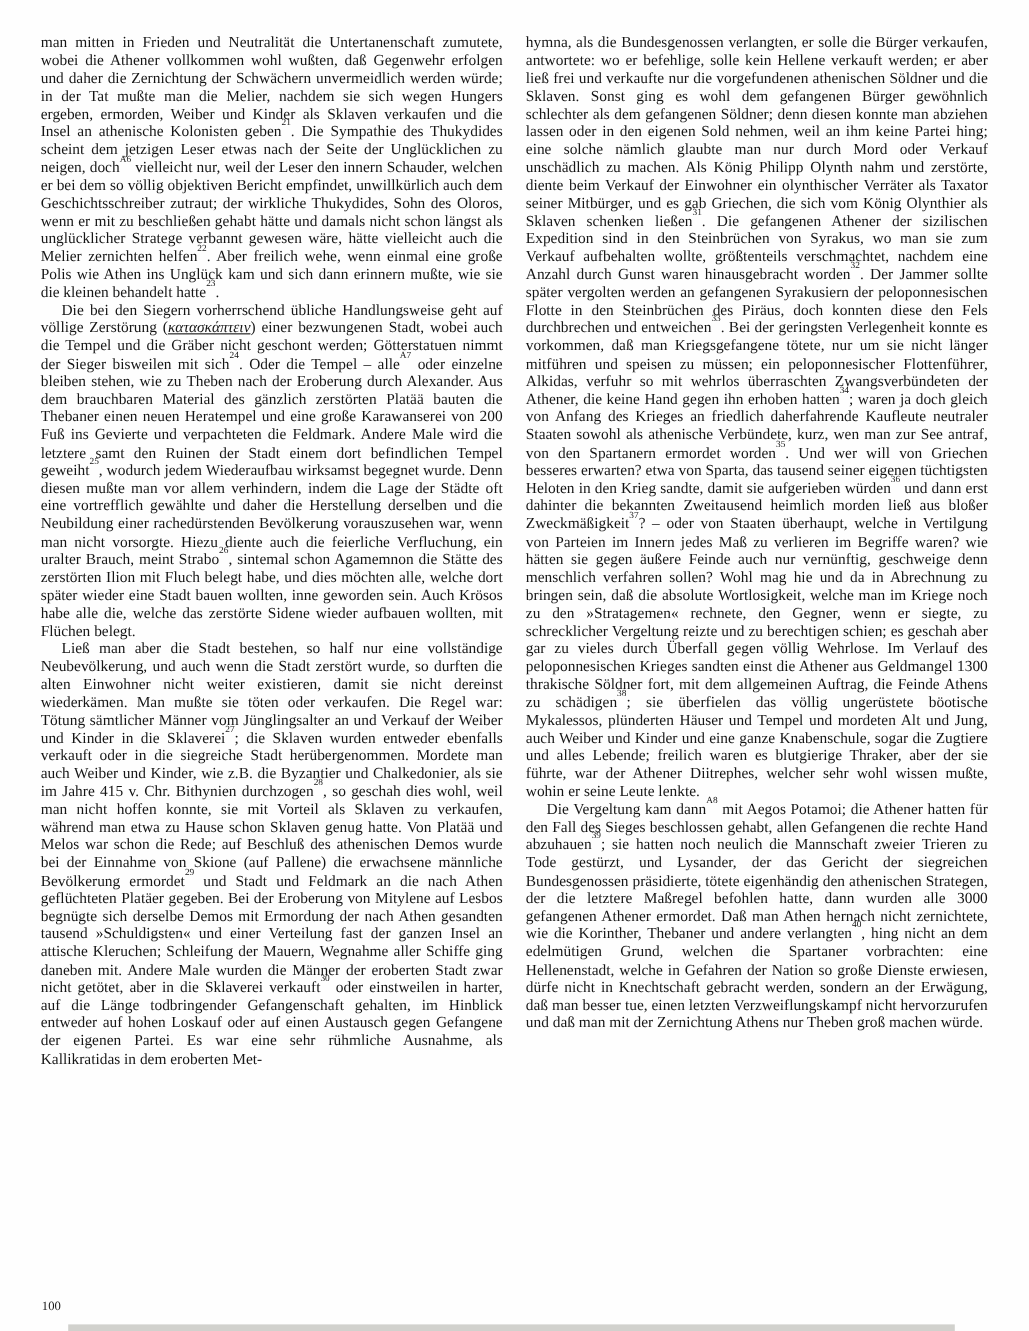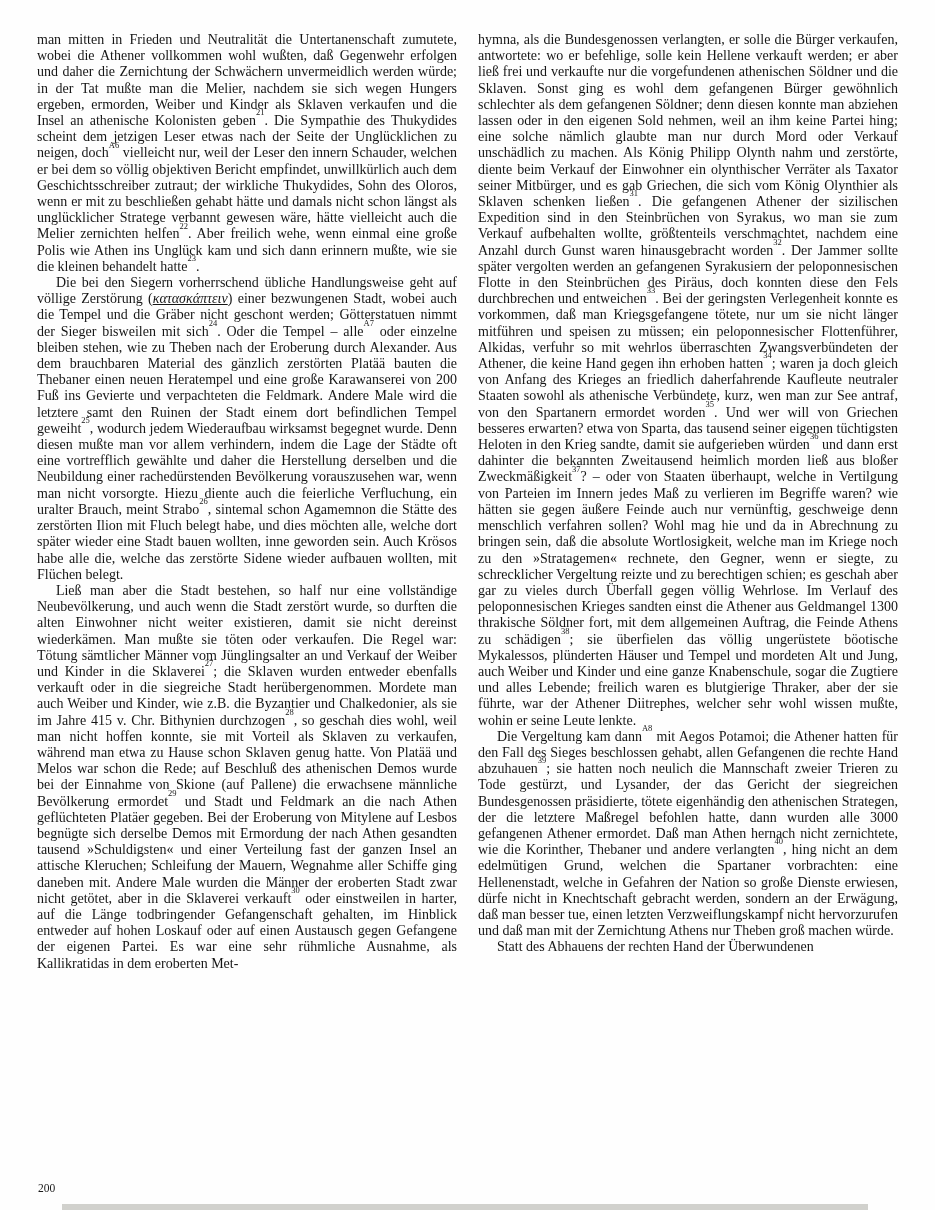--- a/index.html
+++ b/index.html
@@ -69,18 +69,17 @@
 <div class="page">
   <div class="columns">
     <div class="col">
         <p class="para">man mitten in Frieden und Neutralität die Untertanenschaft zumutete, wobei die Athener vollkommen wohl wußten, daß Gegenwehr erfolgen und daher die Zernichtung der Schwächern unvermeidlich werden würde; in der Tat mußte man die Melier, nachdem sie sich wegen Hungers ergeben, ermorden, Weiber und Kinder als Sklaven verkaufen und die Insel an athenische Kolonisten geben<sup>21</sup>. Die Sympathie des Thukydides scheint dem jetzigen Leser etwas nach der Seite der Unglücklichen zu neigen, doch<sup>A6</sup> vielleicht nur, weil der Leser den innern Schauder, welchen er bei dem so völlig objektiven Bericht empfindet, unwillkürlich auch dem Geschichtsschreiber zutraut; der wirkliche Thukydides, Sohn des Oloros, wenn er mit zu beschließen gehabt hätte und damals nicht schon längst als unglücklicher Stratege verbannt gewesen wäre, hätte vielleicht auch die Melier zernichten helfen<sup>22</sup>. Aber freilich wehe, wenn einmal eine große Polis wie Athen ins Unglück kam und sich dann erinnern mußte, wie sie die kleinen behandelt hatte<sup>23</sup>.</p>
         <p class="para indent">Die bei den Siegern vorherrschend übliche Handlungsweise geht auf völlige Zerstörung (<i>κατασκάπτειν</i>) einer bezwungenen Stadt, wobei auch die Tempel und die Gräber nicht geschont werden; Götterstatuen nimmt der Sieger bisweilen mit sich<sup>24</sup>. Oder die Tempel – alle<sup>A7</sup> oder einzelne bleiben stehen, wie zu Theben nach der Eroberung durch Alexander. Aus dem brauchbaren Material des gänzlich zerstörten Platää bauten die Thebaner einen neuen Heratempel und eine große Karawanserei von 200 Fuß ins Gevierte und verpachteten die Feldmark. Andere Male wird die letztere samt den Ruinen der Stadt einem dort befindlichen Tempel geweiht<sup>25</sup>, wodurch jedem Wiederaufbau wirksamst begegnet wurde. Denn diesen mußte man vor allem verhindern, indem die Lage der Städte oft eine vortrefflich gewählte und daher die Herstellung derselben und die Neubildung einer rachedürstenden Bevölkerung vorauszusehen war, wenn man nicht vorsorgte. Hiezu diente auch die feierliche Verfluchung, ein uralter Brauch, meint Strabo<sup>26</sup>, sintemal schon Agamemnon die Stätte des zerstörten Ilion mit Fluch belegt habe, und dies möchten alle, welche dort später wieder eine Stadt bauen wollten, inne geworden sein. Auch Krösos habe alle die, welche das zerstörte Sidene wieder aufbauen wollten, mit Flüchen belegt.</p>
         <p class="para indent">Ließ man aber die Stadt bestehen, so half nur eine vollständige Neubevölkerung, und auch wenn die Stadt zerstört wurde, so durften die alten Einwohner nicht weiter existieren, damit sie nicht dereinst wiederkämen. Man mußte sie töten oder verkaufen. Die Regel war: Tötung sämtlicher Männer vom Jünglingsalter an und Verkauf der Weiber und Kinder in die Sklaverei<sup>27</sup>; die Sklaven wurden entweder ebenfalls verkauft oder in die siegreiche Stadt herübergenommen. Mordete man auch Weiber und Kinder, wie z.B. die Byzantier und Chalkedonier, als sie im Jahre 415 v. Chr. Bithynien durchzogen<sup>28</sup>, so geschah dies wohl, weil man nicht hoffen konnte, sie mit Vorteil als Sklaven zu verkaufen, während man etwa zu Hause schon Sklaven genug hatte. Von Platää und Melos war schon die Rede; auf Beschluß des athenischen Demos wurde bei der Einnahme von Skione (auf Pallene) die erwachsene männliche Bevölkerung ermordet<sup>29</sup> und Stadt und Feldmark an die nach Athen geflüchteten Platäer gegeben. Bei der Eroberung von Mitylene auf Lesbos begnügte sich derselbe Demos mit Ermordung der nach Athen gesandten tausend »Schuldigsten« und einer Verteilung fast der ganzen Insel an attische Kleruchen; Schleifung der Mauern, Wegnahme aller Schiffe ging daneben mit. Andere Male wurden die Männer der eroberten Stadt zwar nicht getötet, aber in die Sklaverei verkauft<sup>30</sup> oder einstweilen in harter, auf die Länge todbringender Gefangenschaft gehalten, im Hinblick entweder auf hohen Loskauf oder auf einen Austausch gegen Gefangene der eigenen Partei. Es war eine sehr rühmliche Ausnahme, als Kallikratidas in dem eroberten Met-</p>
       </div>
     <div class="col">
         <p class="para">hymna, als die Bundesgenossen verlangten, er solle die Bürger verkaufen, antwortete: wo er befehlige, solle kein Hellene verkauft werden; er aber ließ frei und verkaufte nur die vorgefundenen athenischen Söldner und die Sklaven. Sonst ging es wohl dem gefangenen Bürger gewöhnlich schlechter als dem gefangenen Söldner; denn diesen konnte man abziehen lassen oder in den eigenen Sold nehmen, weil an ihm keine Partei hing; eine solche nämlich glaubte man nur durch Mord oder Verkauf unschädlich zu machen. Als König Philipp Olynth nahm und zerstörte, diente beim Verkauf der Einwohner ein olynthischer Verräter als Taxator seiner Mitbürger, und es gab Griechen, die sich vom König Olynthier als Sklaven schenken ließen<sup>31</sup>. Die gefangenen Athener der sizilischen Expedition sind in den Steinbrüchen von Syrakus, wo man sie zum Verkauf aufbehalten wollte, größtenteils verschmachtet, nachdem eine Anzahl durch Gunst waren hinausgebracht worden<sup>32</sup>. Der Jammer sollte später vergolten werden an gefangenen Syrakusiern der peloponnesischen Flotte in den Steinbrüchen des Piräus, doch konnten diese den Fels durchbrechen und entweichen<sup>33</sup>. Bei der geringsten Verlegenheit konnte es vorkommen, daß man Kriegsgefangene tötete, nur um sie nicht länger mitführen und speisen zu müssen; ein peloponnesischer Flottenführer, Alkidas, verfuhr so mit wehrlos überraschten Zwangsverbündeten der Athener, die keine Hand gegen ihn erhoben hatten<sup>34</sup>; waren ja doch gleich von Anfang des Krieges an friedlich daherfahrende Kaufleute neutraler Staaten sowohl als athenische Verbündete, kurz, wen man zur See antraf, von den Spartanern ermordet worden<sup>35</sup>. Und wer will von Griechen besseres erwarten? etwa von Sparta, das tausend seiner eigenen tüchtigsten Heloten in den Krieg sandte, damit sie aufgerieben würden<sup>36</sup> und dann erst dahinter die bekannten Zweitausend heimlich morden ließ aus bloßer Zweckmäßigkeit<sup>37</sup>? – oder von Staaten überhaupt, welche in Vertilgung von Parteien im Innern jedes Maß zu verlieren im Begriffe waren? wie hätten sie gegen äußere Feinde auch nur vernünftig, geschweige denn menschlich verfahren sollen? Wohl mag hie und da in Abrechnung zu bringen sein, daß die absolute Wortlosigkeit, welche man im Kriege noch zu den »Stratagemen« rechnete, den Gegner, wenn er siegte, zu schrecklicher Vergeltung reizte und zu berechtigen schien; es geschah aber gar zu vieles durch Überfall gegen völlig Wehrlose. Im Verlauf des peloponnesischen Krieges sandten einst die Athener aus Geldmangel 1300 thrakische Söldner fort, mit dem allgemeinen Auftrag, die Feinde Athens zu schädigen<sup>38</sup>; sie überfielen das völlig ungerüstete böotische Mykalessos, plünderten Häuser und Tempel und mordeten Alt und Jung, auch Weiber und Kinder und eine ganze Knabenschule, sogar die Zugtiere und alles Lebende; freilich waren es blutgierige Thraker, aber der sie führte, war der Athener Diitrephes, welcher sehr wohl wissen mußte, wohin er seine Leute lenkte.</p>
         <p class="para indent">Die Vergeltung kam dann<sup>A8</sup> mit Aegos Potamoi; die Athener hatten für den Fall des Sieges beschlossen gehabt, allen Gefangenen die rechte Hand abzuhauen<sup>39</sup>; sie hatten noch neulich die Mannschaft zweier Trieren zu Tode gestürzt, und Lysander, der das Gericht der siegreichen Bundesgenossen präsidierte, tötete eigenhändig den athenischen Strategen, der die letztere Maßregel befohlen hatte, dann wurden alle 3000 gefangenen Athener ermordet. Daß man Athen hernach nicht zernichtete, wie die Korinther, Thebaner und andere verlangten<sup>40</sup>, hing nicht an dem edelmütigen Grund, welchen die Spartaner vorbrachten: eine Hellenenstadt, welche in Gefahren der Nation so große Dienste erwiesen, dürfe nicht in Knechtschaft gebracht werden, sondern an der Erwägung, daß man besser tue, einen letzten Verzweiflungskampf nicht hervorzurufen und daß man mit der Zernichtung Athens nur Theben groß machen würde.</p>
-        <p class="para indent">Statt des Abhauens der rechten Hand der Überwundenen</p>
       </div>
   </div>
-  <div class="page-number">200</div>
+  <div class="page-number">100</div>
   <div class="bottom-edge"></div>
 </div>
 
 </body></html>

